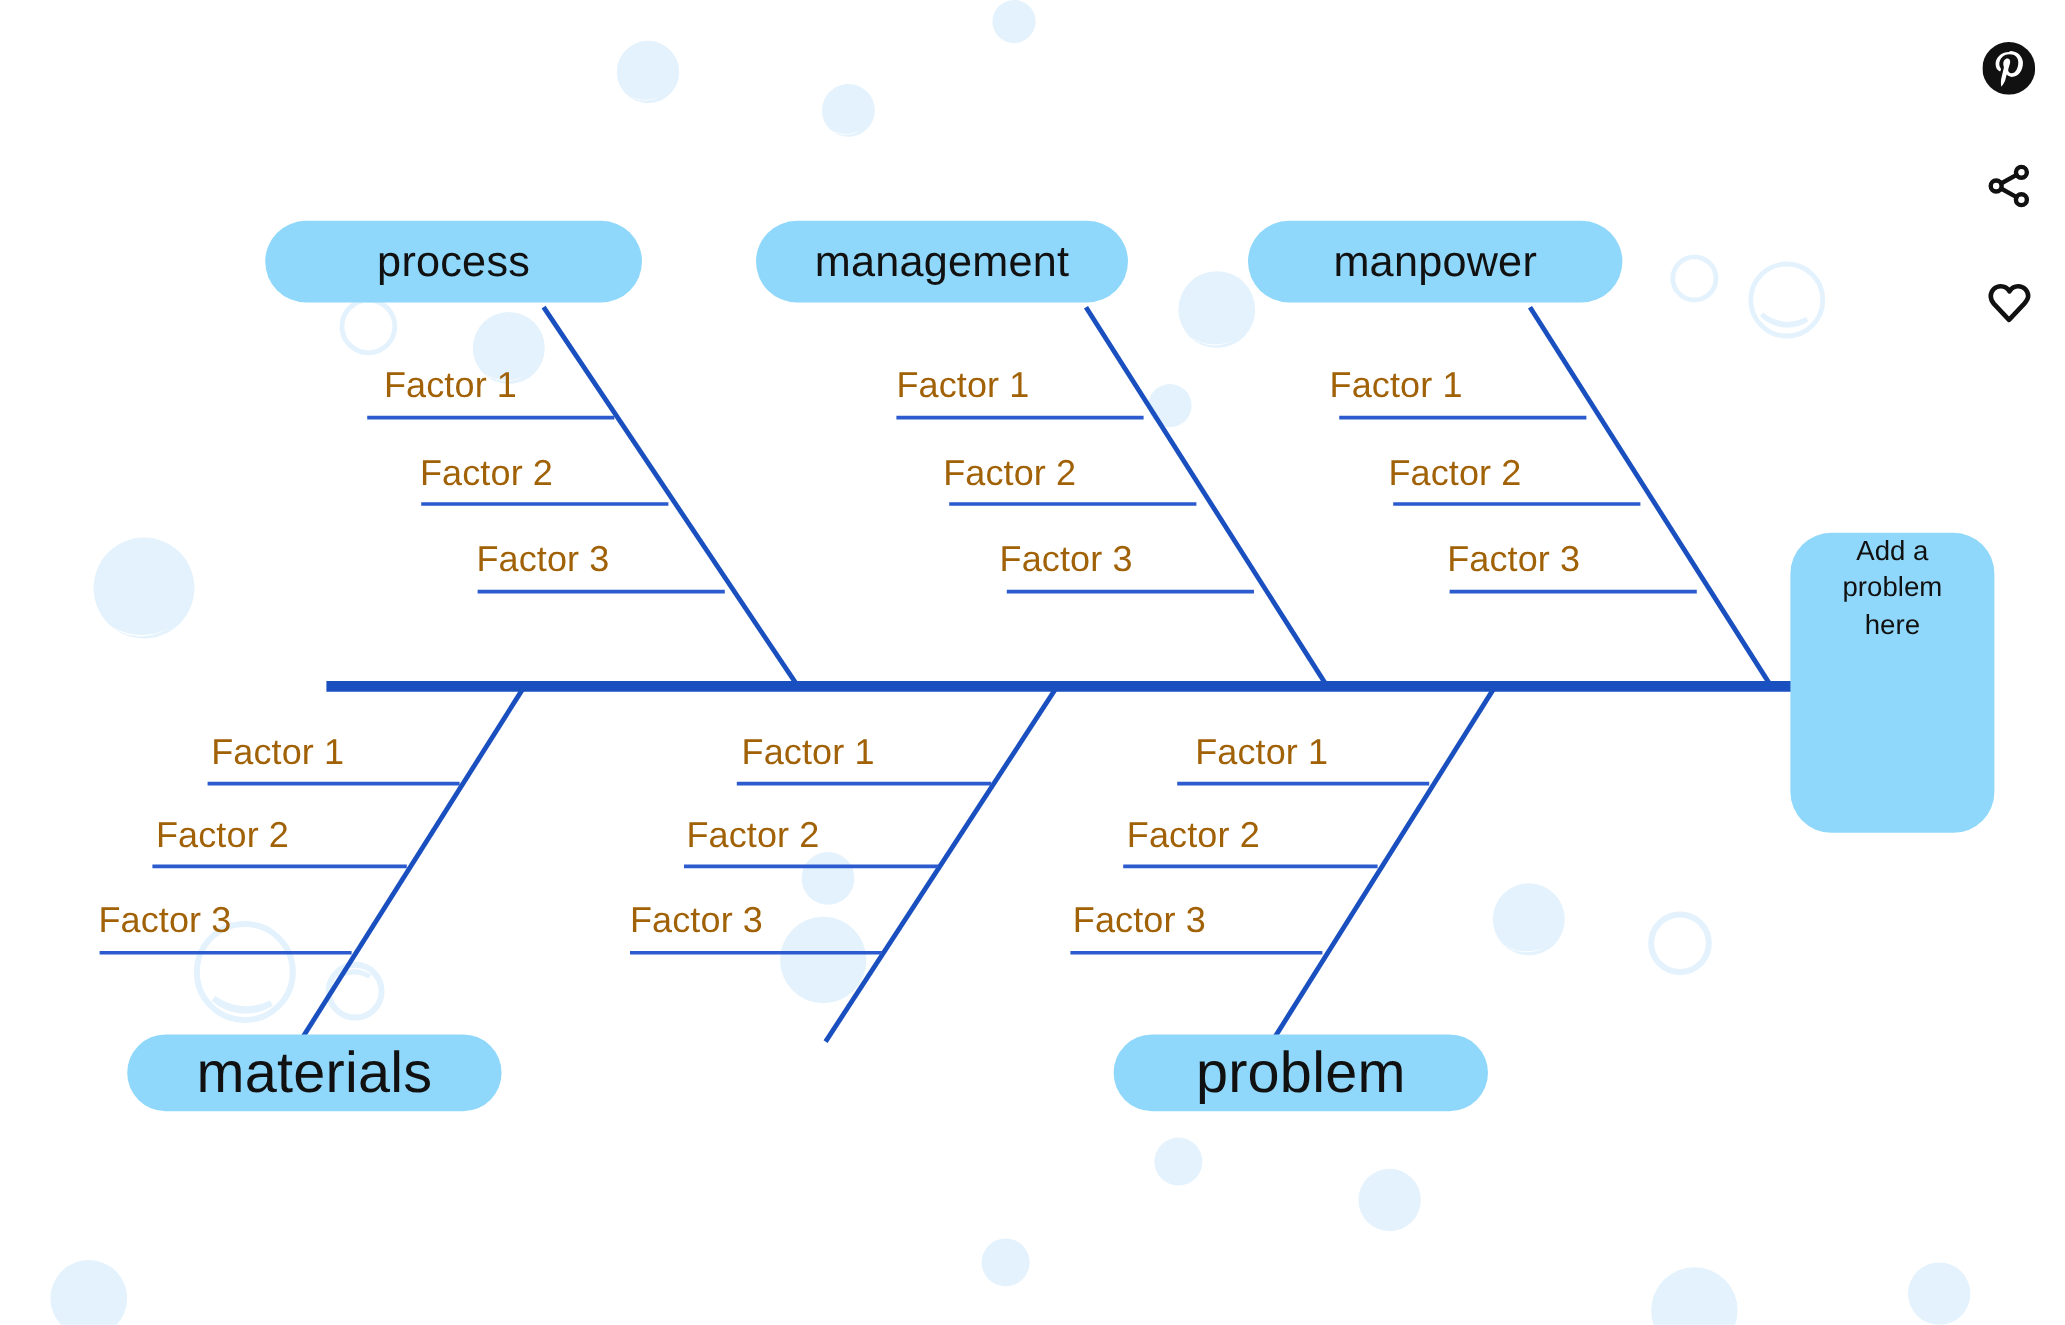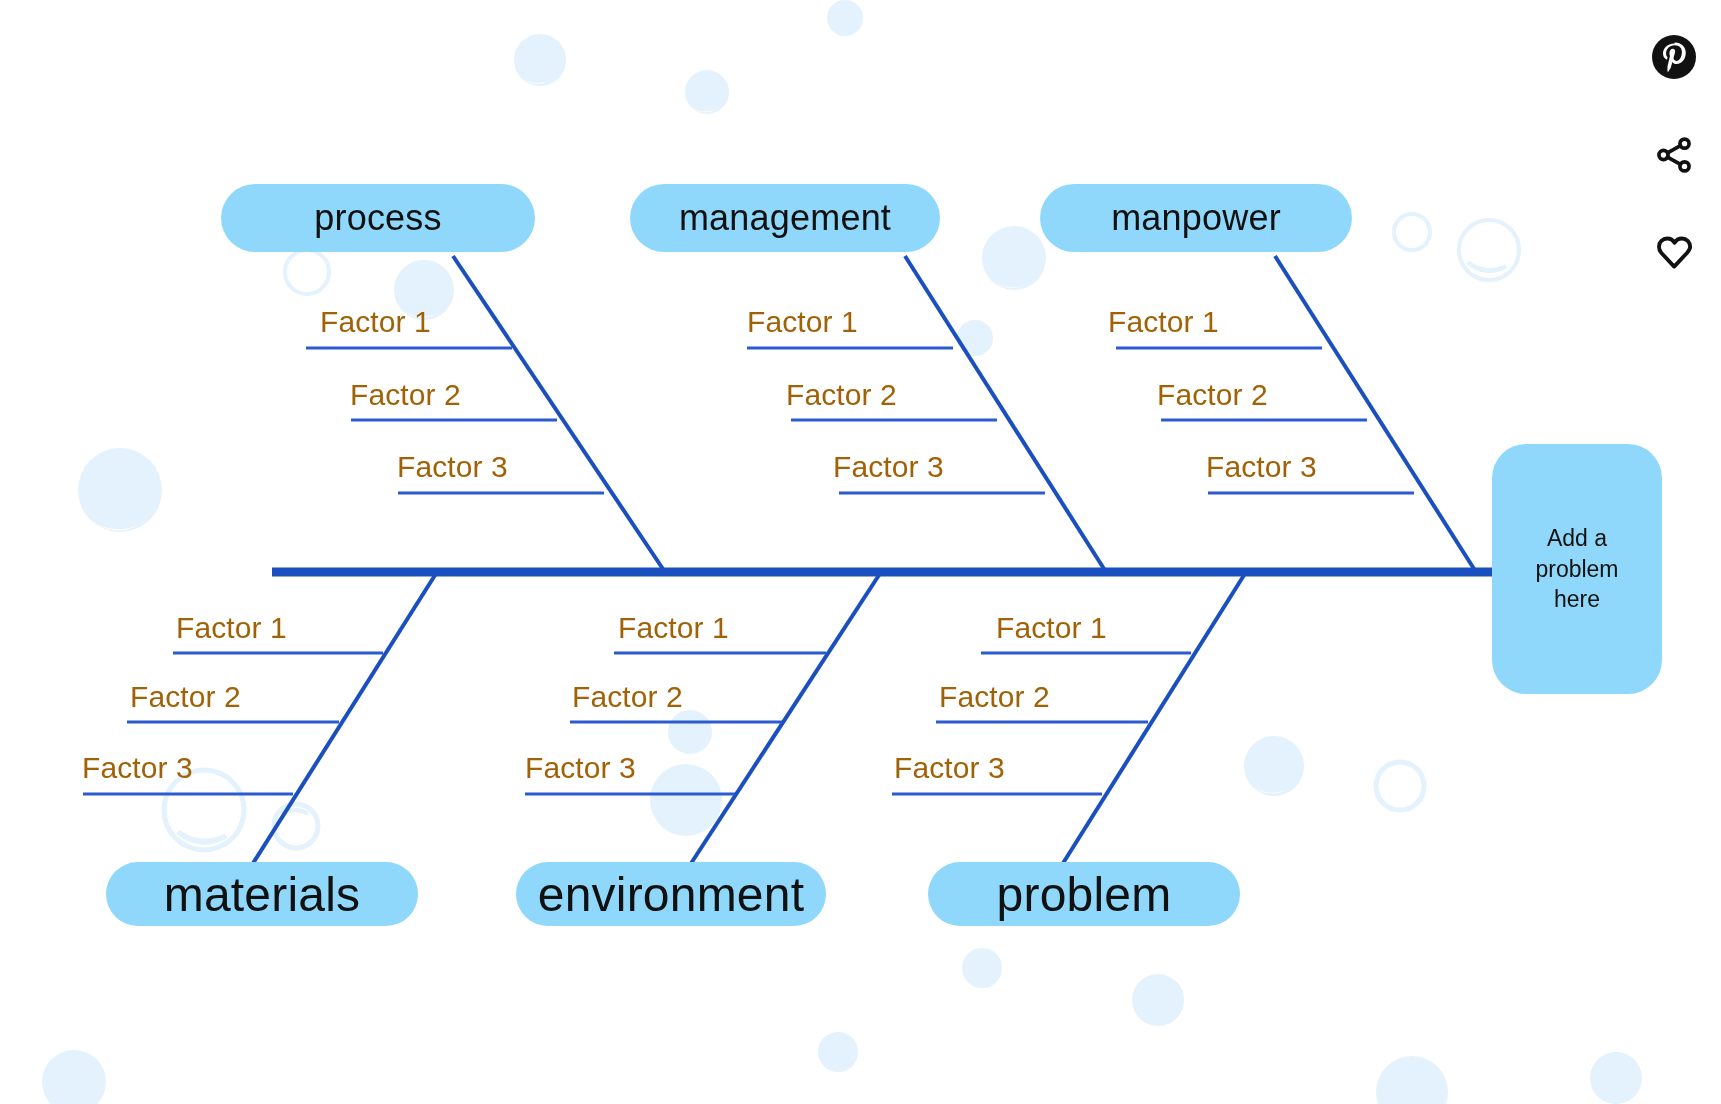--- a/index.html
+++ b/index.html
@@ -44,21 +44,21 @@
   }
   .pill.top    { height: 68px; font-size: 36px; }
   .pill.bottom { height: 64px; font-size: 48px; }
 
   .problem-box {
     position: absolute;
     z-index: 3;
     background: #8FD8FB;
     border-radius: 34px;
     display: flex;
-    align-items: center;
+    align-items: flex-start;
     justify-content: center;
     text-align: center;
     font-size: 23px;
     line-height: 1.32;
     color: #111111;
   }
 
   .factor-label {
     position: absolute;
     z-index: 3;
@@ -187,23 +187,20 @@
   <div class="pill top" style="left:630px; top:184px; width:310px;">
     <span>management</span>
   </div>
   <div class="pill top" style="left:1040px; top:184px; width:312px;">
     <span>manpower</span>
   </div>
 
   <div class="pill bottom" style="left:106px; top:862px; width:312px;">
     <span>materials</span>
   </div>
-  <div class="pill bottom" style="left:516px; top:862px; width:310px;">
-    <span>environment</span>
-  </div>
   <div class="pill bottom" style="left:928px; top:862px; width:312px;">
     <span>problem</span>
   </div>
 
   <div class="problem-box" style="left:1492px; top:444px; width:170px; height:250px;">
     <div>
       <div>Add a</div>
       <div>problem</div>
       <div>here</div>
     </div>

